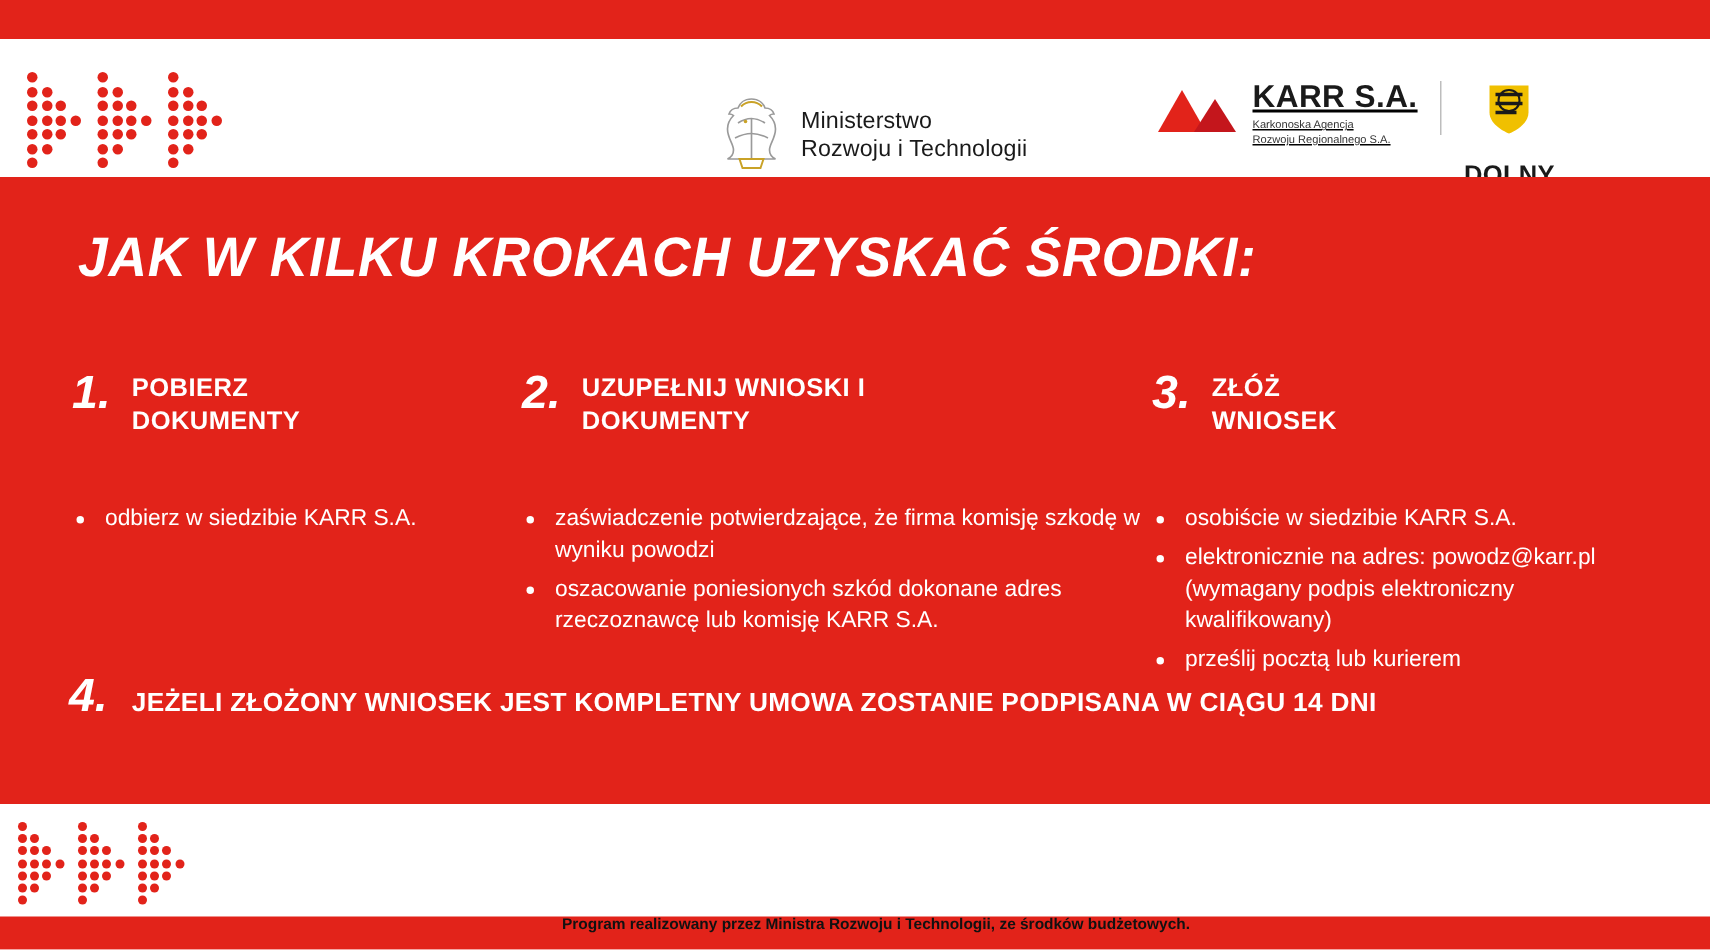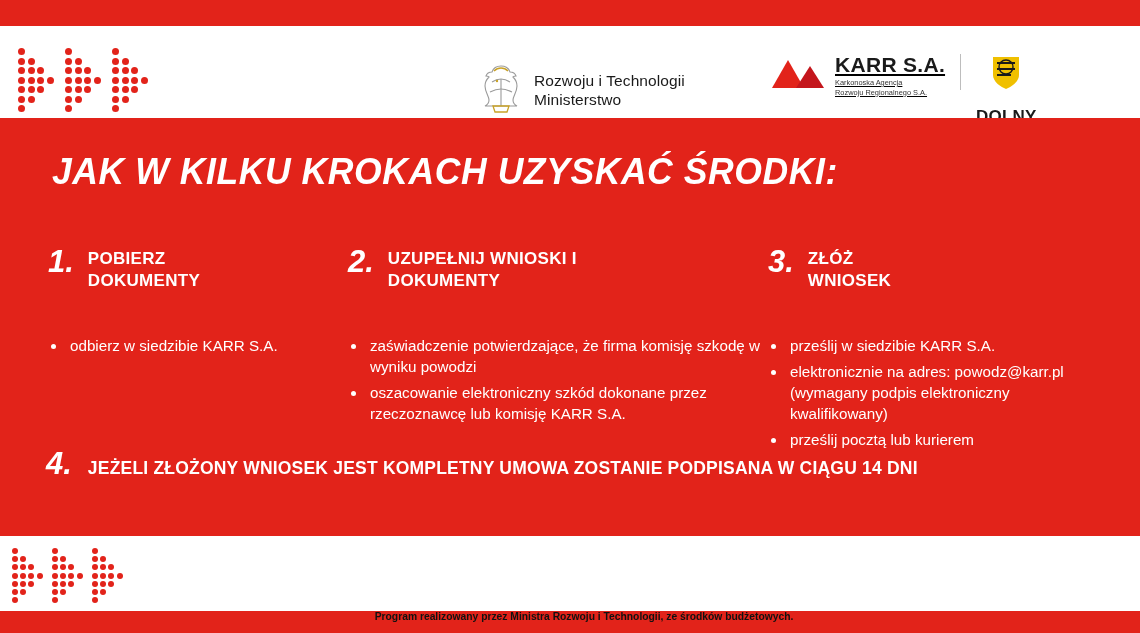--- a/index.html
+++ b/index.html
@@ -228,22 +228,22 @@
           <path d="M23 4c-5 0-8 3-9 6-2 0-5 1-6 4 1 0 2 0 3 1-2 2-4 5-4 9 0 6 4 10 4 14 0 3-2 5-4 6h32c-2-1-4-3-4-6 0-4 4-8 4-14 0-4-2-7-4-9 1-1 2-1 3-1-1-3-4-4-6-4-1-3-4-6-9-6z"></path>
           <path d="M14 20c3-2 6-3 9-3s6 1 9 3"></path>
           <path d="M12 30c4-2 7-3 11-3s7 1 11 3"></path>
           <path d="M23 17v27"></path>
         </g>
         <path d="M16 9c2-2 4-3 7-3s5 1 7 3" fill="none" stroke="#c9a227" stroke-width="1.4"></path>
         <path d="M15 44h16l-2 6H17z" fill="none" stroke="#c9a227" stroke-width="1.3"></path>
         <circle cx="19" cy="19" r="1.2" fill="#c9a227"></circle>
       </svg>
       <div class="ministry-text">
+        <div>Ministerstwo</div>
         <div>Rozwoju i Technologii</div>
-        <div>Ministerstwo</div>
       </div>
     </div>
     <div class="ministry-rule"></div>
 
     <div class="karr">
       <svg class="karr-mark" viewBox="0 0 52 34">
         <path d="M0 34 L16 6 L32 34 Z" fill="#e2231a"></path>
         <path d="M24 34 L38 12 L52 34 Z" fill="#c4161c"></path>
       </svg>
       <div class="karr-text">
@@ -290,34 +290,34 @@
       <div class="col col-2">
         <div class="step-head">
           <div class="step-num">2.</div>
           <div class="step-title">
             <div>UZUPEŁNIJ WNIOSKI I</div>
             <div>DOKUMENTY</div>
           </div>
         </div>
         <ul class="bullets">
           <li>zaświadczenie potwierdzające, że firma komisję szkodę w wyniku powodzi</li>
-          <li>oszacowanie elektroniczny szkód dokonane przez rzeczoznawcę lub komisję KARR S.A.</li>
+          <li>oszacowanie poniesionych szkód dokonane adres rzeczoznawcę lub komisję KARR S.A.</li>
         </ul>
       </div>
 
       <div class="col col-3">
         <div class="step-head">
           <div class="step-num">3.</div>
           <div class="step-title">
             <div>ZŁÓŻ</div>
             <div>WNIOSEK</div>
           </div>
         </div>
         <ul class="bullets">
-          <li>prześlij w siedzibie KARR S.A.</li>
+          <li>osobiście w siedzibie KARR S.A.</li>
           <li>elektronicznie na adres: powodz@karr.pl (wymagany podpis elektroniczny kwalifikowany)</li>
           <li>prześlij pocztą lub kurierem</li>
         </ul>
       </div>
     </div>
 
     <div class="step4">
       <div class="step-num">4.</div>
       <div class="step4-text">JEŻELI ZŁOŻONY WNIOSEK JEST KOMPLETNY UMOWA ZOSTANIE PODPISANA W CIĄGU 14 DNI</div>
     </div>

